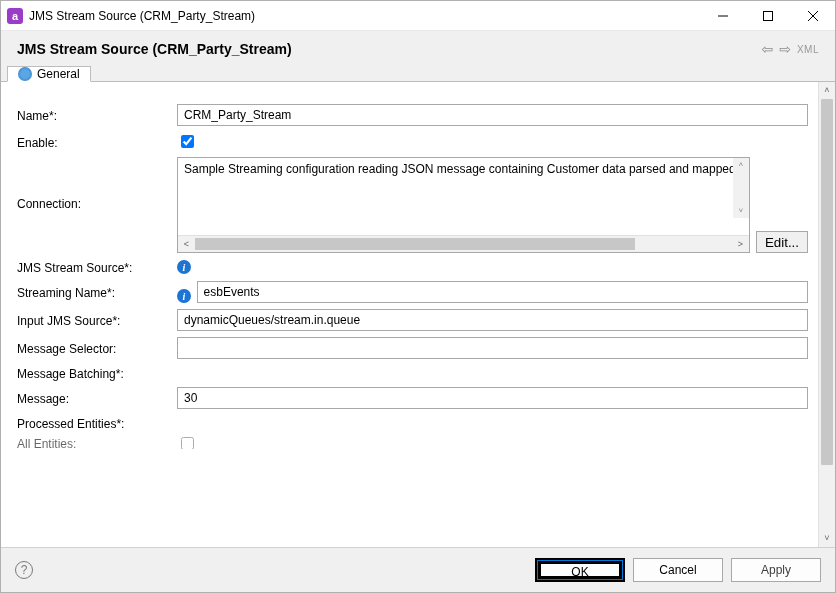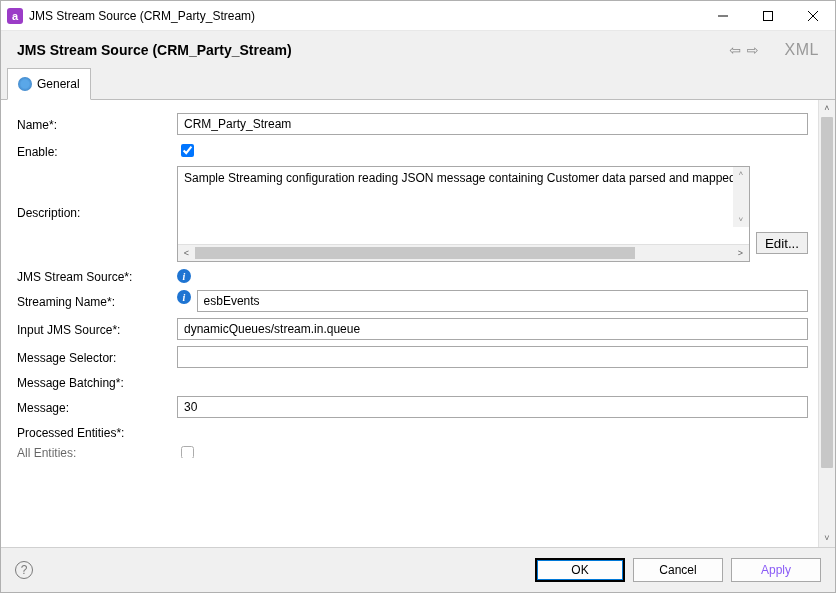--- a/index.html
+++ b/index.html
@@ -50,30 +50,30 @@
   .header {
     background: #f0f0f0;
     padding: 10px 16px 8px 16px;
     display: flex;
     align-items: center;
     justify-content: space-between;
   }
   .header-title { font-size: 14px; font-weight: bold; }
   .header-nav { display: flex; align-items: center; gap: 6px; color: #888; }
   .nav-arrow { font-size: 14px; cursor: default; }
-  .xml-link { font-size: 16px; color: #999; cursor: pointer; letter-spacing: 0.5px; margin-left: 20px; }
+  .xml-link { font-size: 10px; color: #999; cursor: pointer; letter-spacing: 0.5px; }
   
   .tabs {
     background: #f0f0f0;
     display: flex;
     border-bottom: 1px solid #bdbdbd;
     padding-left: 6px;
   }
   .tab {
-    padding: 8px 10px;
+    padding: 0 10px;
     display: flex;
     align-items: flex-end;
     gap: 5px;
     cursor: pointer;
     font-size: 12px;
     border: 1px solid transparent;
     border-bottom: none;
     position: relative;
     top: 1px;
   }
@@ -91,21 +91,21 @@
   
   .form-wrap {
     flex: 1;
     display: flex;
     overflow: hidden;
     background: #fff;
   }
   .form-body {
     flex: 1;
     overflow-y: auto;
-    padding: 13px 4px 10px 16px;
+    padding: 22px 4px 10px 16px;
   }
   .form-vscroll {
     width: 17px;
     background: #f1f1f1;
     border-left: 1px solid #e0e0e0;
     display: flex;
     flex-direction: column;
   }
   .form-vscroll .arrow { height: 17px; text-align: center; font-size: 9px; color: #666; line-height: 17px; cursor: pointer; }
   .form-vscroll .track { flex: 1; position: relative; }
@@ -117,21 +117,21 @@
     display: flex;
     align-items: center;
     margin-bottom: 6px;
   }
   .row.top { align-items: flex-start; }
   .lbl {
     width: 160px;
     flex-shrink: 0;
     padding-top: 2px;
   }
-  .ctrl { flex: 1; display: flex; align-items: flex-start; gap: 6px; padding-right: 6px;}
+  .ctrl { flex: 1; display: flex; align-items: flex-end; gap: 6px; padding-right: 6px;}
   input[type="text"].field {
     width: 100%;
     height: 22px;
     border: 1px solid #a8a8a8;
     padding: 2px 6px;
     font: inherit;
   }
   .description-box {
     flex: 1;
     border: 1px solid #a8a8a8;
@@ -165,21 +165,21 @@
     position: absolute; top: 2px; bottom: 2px; left: 0; width: 82%;
     background: #c7c7c7;
   }
   .edit-btn {
     height: 22px;
     padding: 0 8px;
     border: 1px solid #a8a8a8;
     background: #f0f0f0;
     cursor: pointer;
     align-self: flex-end;
-    margin-bottom: 8px;
+    margin-bottom: 0;
   }
   .info-icon {
     width: 14px; height: 14px;
     background: #1e74d2;
     border-radius: 50%;
     color: #fff;
     font-size: 10px;
     font-weight: bold;
     display: inline-flex;
     align-items: center;
@@ -207,22 +207,22 @@
     cursor: pointer;
   }
   .btn-group { display: flex; gap: 8px; }
   .btn {
     min-width: 90px; height: 24px;
     border: 1px solid #a8a8a8;
     background: #fdfdfd;
     cursor: pointer;
     font: inherit;
   }
-  .btn.primary { border: 3px solid #000000; outline: 1px solid #0078d7; outline-offset: -3px; }
-  .btn:disabled { color: #8b5cf6; cursor: default; }
+  .btn.primary { border: 6px solid #000000; outline: 1px solid #0078d7; outline-offset: -3px; }
+  .btn:disabled { color: #404040; cursor: default; }
 </style>
 </head>
 <body>
 
 <div class="window">
 
   <div class="titlebar">
     <div class="titlebar-icon">a</div>
     <div class="titlebar-text">JMS Stream Source (CRM_Party_Stream)</div>
     <div class="titlebar-ctrls">
@@ -272,21 +272,21 @@
       </div>
 
       <div class="row">
         <div class="lbl">Enable:</div>
         <div class="ctrl">
           <input type="checkbox" class="chk" checked="" style="">
         </div>
       </div>
 
       <div class="row top">
-        <div class="lbl" style="padding-top:40px;">Description:</div>
+        <div class="lbl" style="padding-top:40px;">Connection:</div>
         <div class="ctrl" style="align-items:flex-end;">
           <div class="description-box">
             <div class="description-content">
               <span>Sample Streaming configuration reading JSON message containing Customer data parsed and mapped t</span>
               <div class="desc-vscroll">
                 <div class="a">˄</div>
                 <div style="flex:1"></div>
                 <div class="a">˅</div>
               </div>
             </div>

